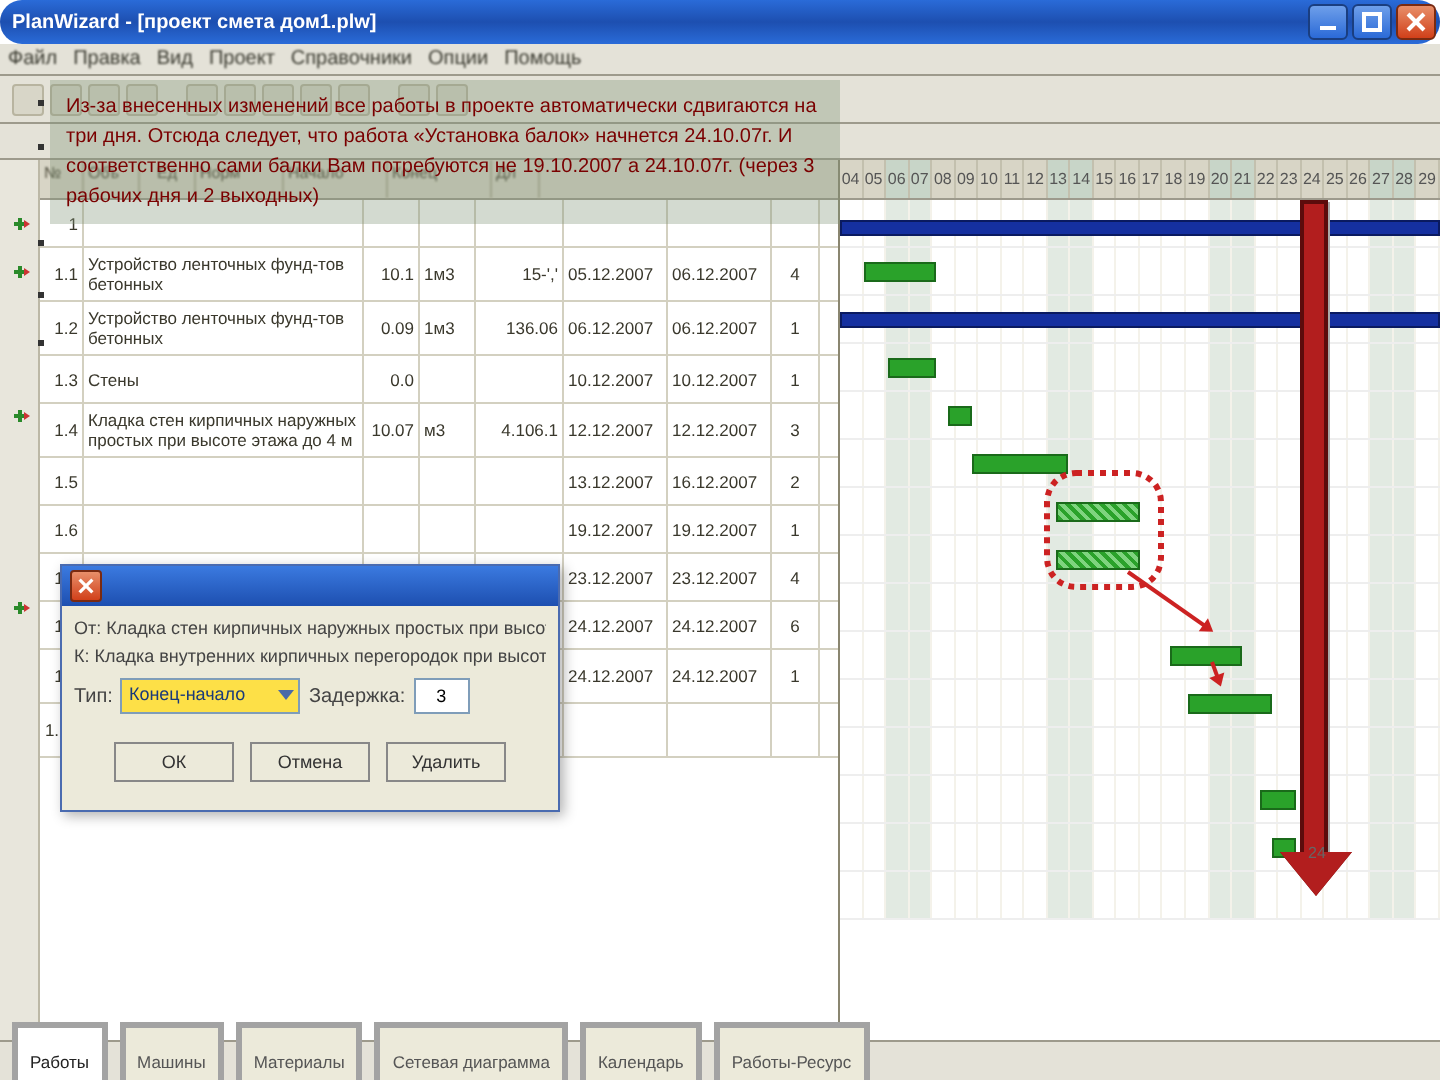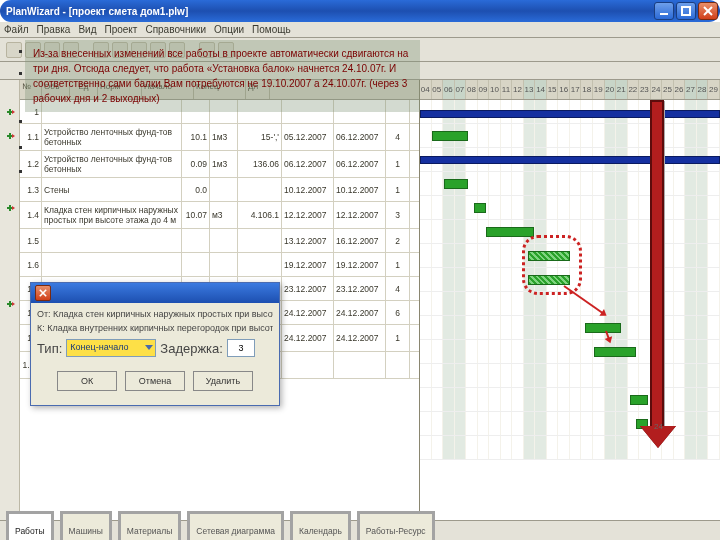--- a/index.html
+++ b/index.html
@@ -63,21 +63,21 @@
   .dialog { position:absolute; left:30px; top:282px; width:250px; z-index:60; border:1px solid #4a6bb0; box-shadow:2px 2px 6px rgba(0,0,0,0.3); background:#eceada;}
   .dialog .dlg-title { height:20px; background:linear-gradient(to bottom,#3b7ae0,#1d4fb0); color:#fff; display:flex; align-items:center; padding:0 4px; font-size:10px;}
   .dialog .dlg-title span{flex:1; filter:blur(0.3px);}
   .dialog .dlg-close { width:16px;height:16px;background:linear-gradient(#e88f6a,#d1401a);border:1px solid #7a2a10;border-radius:2px;display:flex;align-items:center;justify-content:center;}
   .dialog .body { padding:6px; }
   .dlg-row { font-size:9px; color:#444; margin-bottom:4px; filter:blur(0.35px); white-space:nowrap; overflow:hidden; }
   .dlg-controls { display:flex; align-items:center; gap:4px; margin:6px 0 10px 0;}
   .dlg-controls .combo { height:18px; background:#fde047; border:1px solid #7f9db9; font-size:9px; padding:2px 14px 2px 3px; position:relative; color:#1a3a7a; filter:blur(0.2px);}
   .combo::after{content:'';position:absolute;right:2px;top:5px;border-left:4px solid transparent;border-right:4px solid transparent;border-top:5px solid #4a6aa8;}
   .dlg-controls .spin { width:28px;height:18px;background:#fff;border:1px solid #7f9db9; font-size:9px; text-align:center; line-height:16px;}
-  .dlg-label{font-size:13px;color:#444;filter:blur(0.3px);}
+  .dlg-label{font-size:10px;color:#444;filter:blur(0.3px);}
   .dlg-buttons { display:flex; gap:8px; justify-content:center; padding:4px 0 8px 0;}
   .dlg-btn { width:60px;height:20px;background:#eceada;border:1px solid #888;font-size:9px;display:flex;align-items:center;justify-content:center;color:#333;filter:blur(0.2px);}
 
   .bottomtabs { position:absolute; left:0; right:0; bottom:0; height:20px; background:#e4e2d8; border-top:1px solid #9d9a8c; display:flex; align-items:center; padding:0 6px; gap:6px;}
   .btab { font-size:8.5px; padding:12px 6px; background:#eceada; border:3px solid #a3a3a3; color:#555; filter:blur(0.3px);text-align:right;}
   .btab.active{ background:#fff; color:#222;}
 
   .tgt-label{ position:absolute; font-size:8px; color:#666; }
 </style>
 </head>

